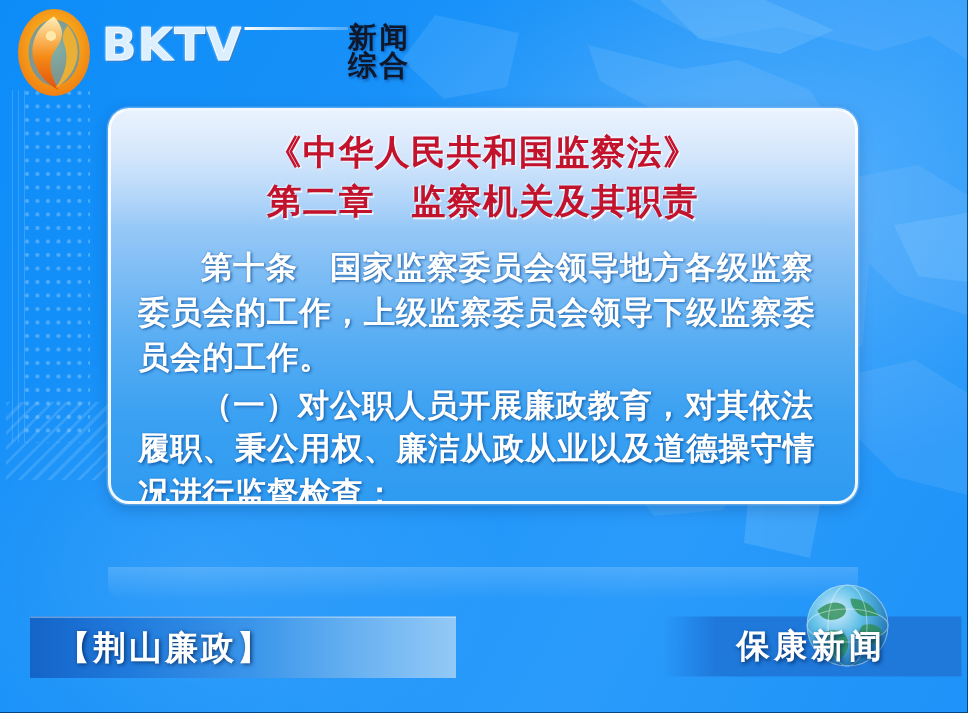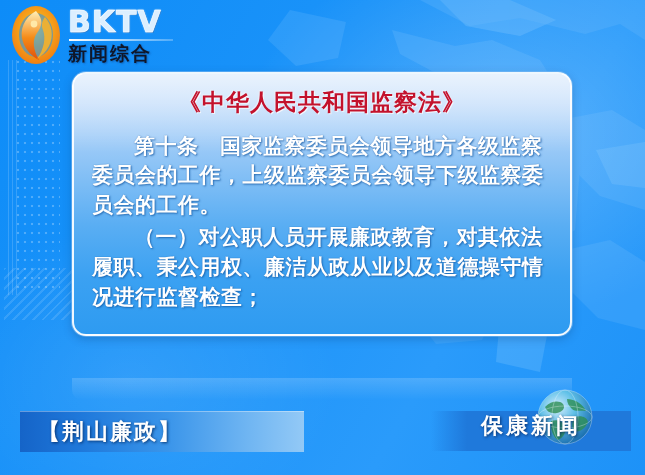--- a/index.html
+++ b/index.html
@@ -74,21 +74,21 @@
   .logo-mark {
     width: 60px; height: 62px;
     flex: 0 0 auto;
     position: relative;
   }
   .logo-mark svg { display:block; width:100%; height:100%; }
 
   .logo-text {
     margin-left: 2px;
     display: flex;
-    flex-direction: column;
+    flex-direction: row;
     line-height: 1;
   }
   .logo-bktv {
     font-family: "DejaVu Sans", "Liberation Sans", sans-serif;
     font-size: 30px;
     font-weight: 700;
     letter-spacing: 1px;
     color: #dcefff;
     text-shadow: 0 0 2px rgba(255,255,255,.9), 1px 1px 0 rgba(20,90,170,.55);
     -webkit-text-stroke: 0.5px #ffffff;
@@ -181,25 +181,25 @@
     margin-left: 18px;
     color: #ffffff;
     font-size: 22px;
     font-weight: 700;
     letter-spacing: 2px;
     text-shadow: 1px 1px 3px rgba(0,40,95,.85);
   }
 
   .banner-right {
     position: absolute;
-    right: 14px; top: 411px;
+    right: 4px; top: 411px;
     width: 200px; height: 40px;
     background: linear-gradient(to right,
         rgba(30,120,215,.0) 0%, #1f79db 18%, #1f79db 100%);
-    display: flex; align-items: flex-start; justify-content: center;
+    display: flex; align-items: center; justify-content: center;
   }
   .banner-right-label {
     color: #ffffff;
     font-size: 22px;
     font-weight: 700;
     letter-spacing: 3px;
     text-shadow: 1px 1px 3px rgba(0,40,95,.85);
     position: relative; z-index: 3;
   }
 
@@ -271,20 +271,21 @@
       <span class="logo-sub">新闻综合</span>
     </div>
   </div>
 
   <div class="panel-shadowstrip"></div>
 
   <div class="panel">
     <div class="panel-inner-shine"></div>
 
     <div class="title-line t1">《中华人民共和国监察法》</div>
+    <div class="title-line t2">第二章　监察机关及其职责</div>
 
     <div class="body-text">
       <p class="para">第十条　国家监察委员会领导地方各级监察委员会的工作，上级监察委员会领导下级监察委员会的工作。</p>
       <p class="para">（一）对公职人员开展廉政教育，对其依法履职、秉公用权、廉洁从政从业以及道德操守情况进行监督检查；</p>
     </div>
   </div>
 
   <div class="banner-left">
     <span class="banner-left-label">【荆山廉政】</span>
   </div>

